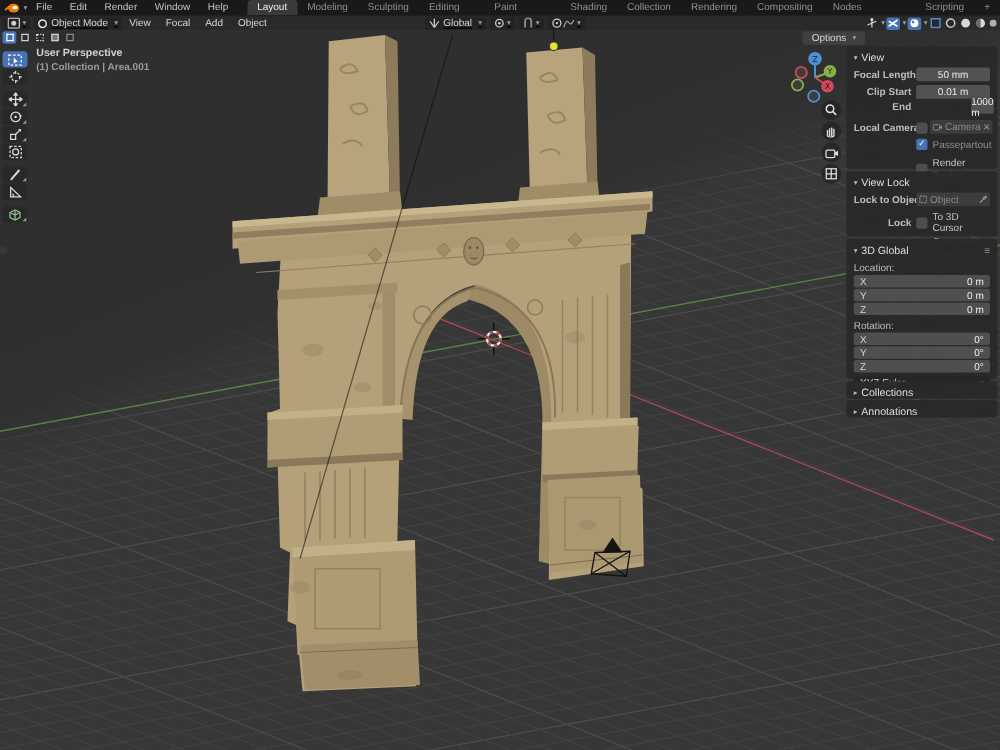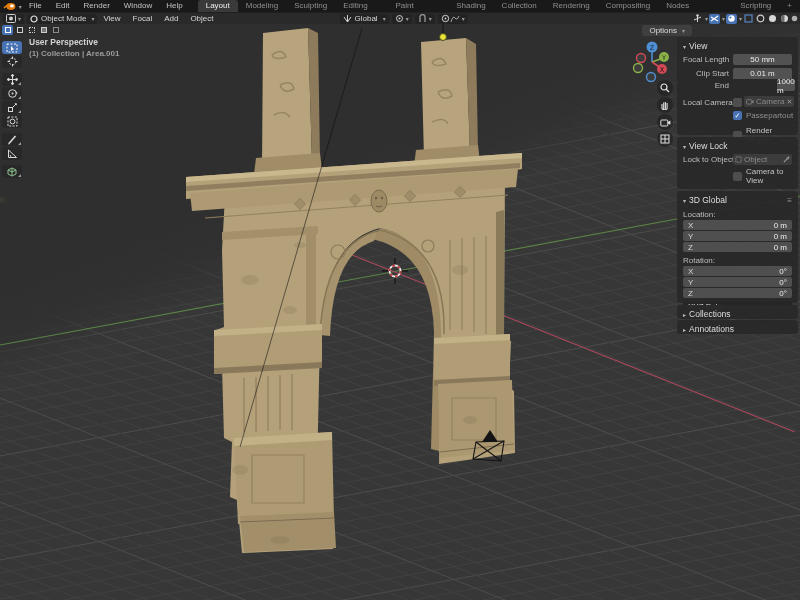--- a/index.html
+++ b/index.html
@@ -15,21 +15,21 @@
   #blender-logo { width:14px; height:10px; margin-left:3px; }
   .tabs { display:flex; align-items:flex-end; height:12px; margin-left:8px; }
   .tab { font-size:8px; color:#8f8f8f; padding:1px 8px 1px 8px; line-height:10px;
     border-radius:3px 3px 0 0; }
   .tab.active { background:#3a3a3a; color:#efefef; }
 
   
   #vheader { left:0; top:12px; width:800px; height:12px; background:#2a2a2a; display:flex;
     align-items:center; z-index:30; border-top:1px solid #202020; }
   .vh-group { display:flex; align-items:center; height:10px; background:#232323;
-    border-radius:2px; padding:0 3px; margin-left:3px; }
+    border-radius:2px; padding:0 3px; margin-left:3px;text-decoration:underline; }
   .vh-menu { font-size:8px; color:#d6d6d6; padding:0 6px; }
   .caret { font-size:6px; color:#9a9a9a; margin-left:2px; }
   .vh-right { margin-left:auto; display:flex; align-items:center; margin-right:2px; }
   .hbtn { width:11px; height:10px; border-radius:2px; display:flex; align-items:center;
     justify-content:center; margin-left:1px; }
   .hbtn.blue { background:#4772b3; }
   .shade-ic { width:9px; height:9px; display:flex; align-items:center; justify-content:center; }
 
   
   #mode-cluster { left:2px; top:25px; display:flex; gap:1px; z-index:25; }
@@ -65,21 +65,21 @@
 
   
   .npanel { left:677px; width:121px; background:rgba(41,41,41,.97); border-radius:3px;
     z-index:22; padding:3px 6px 5px 6px; color:#c8c8c8; }
   .sec-head { display:flex; align-items:center; gap:3px; font-size:8.5px; color:#dedede;
     height:12px; }
   .sec-head .tri { font-size:6px; color:#b9b9b9; }
   .burger { margin-left:auto; color:#8f8f8f; font-size:8px; }
   .prow { display:flex; align-items:center; margin-top:2px; }
   .plabel { width:50px; text-align:right; font-size:8px; color:#bdbdbd; padding-right:4px;
-    white-space:nowrap; flex:none; }
+    white-space:nowrap; flex:none;font-weight:bold; }
   .pfield { flex:1; background:#525252; border-radius:2px; height:11px; font-size:8px;
     color:#eaeaea; display:flex; align-items:center; justify-content:center; }
   .pfield.dis { background:#3c3c3c; color:#8a8a8a; justify-content:flex-start;
     padding:0 2px; gap:2px; }
   .cb { width:9px; height:9px; background:#4e4e4e; border-radius:2px; flex:none;
     font-size:7px; line-height:9px; text-align:center; color:#fff; }
   .cb.on { background:#4772b3; }
   .cb-lab { font-size:8px; margin-left:4px; color:#c4c4c4; }
   .cb-lab.dim { color:#8f8f8f; }
   .subhead { font-size:8px; color:#bdbdbd; margin-top:4px; }
@@ -699,20 +699,25 @@
         <svg width="7" height="7" viewBox="0 0 8 8">
           <rect x="1" y="1" width="6" height="6" fill="none" stroke="#8a8a8a" stroke-dasharray="2,1"></rect>
         </svg>
         <span style="flex:1;">Object</span>
         <svg width="7" height="7" viewBox="0 0 8 8">
           <path d="M1,7 L5,3 M4,2 L6,4" stroke="#9a9a9a" fill="none" stroke-width="1.2"></path>
           <circle cx="6.2" cy="1.8" r="1.2" fill="#9a9a9a"></circle>
         </svg>
       </div>
     </div>
+    <div class="prow" style="margin-top:4px;">
+      <span class="plabel">Lock</span>
+      <span class="cb"></span>
+      <span class="cb-lab">To 3D Cursor</span>
+    </div>
     <div class="prow" style="margin-top:2px;">
       <span class="plabel"></span>
       <span class="cb"></span>
       <span class="cb-lab">Camera to View</span>
     </div>
   </div>
 
   <div class="abs npanel" style="top:191px;height:112px;">
     <div class="sec-head">
       <span class="tri">▾</span>

